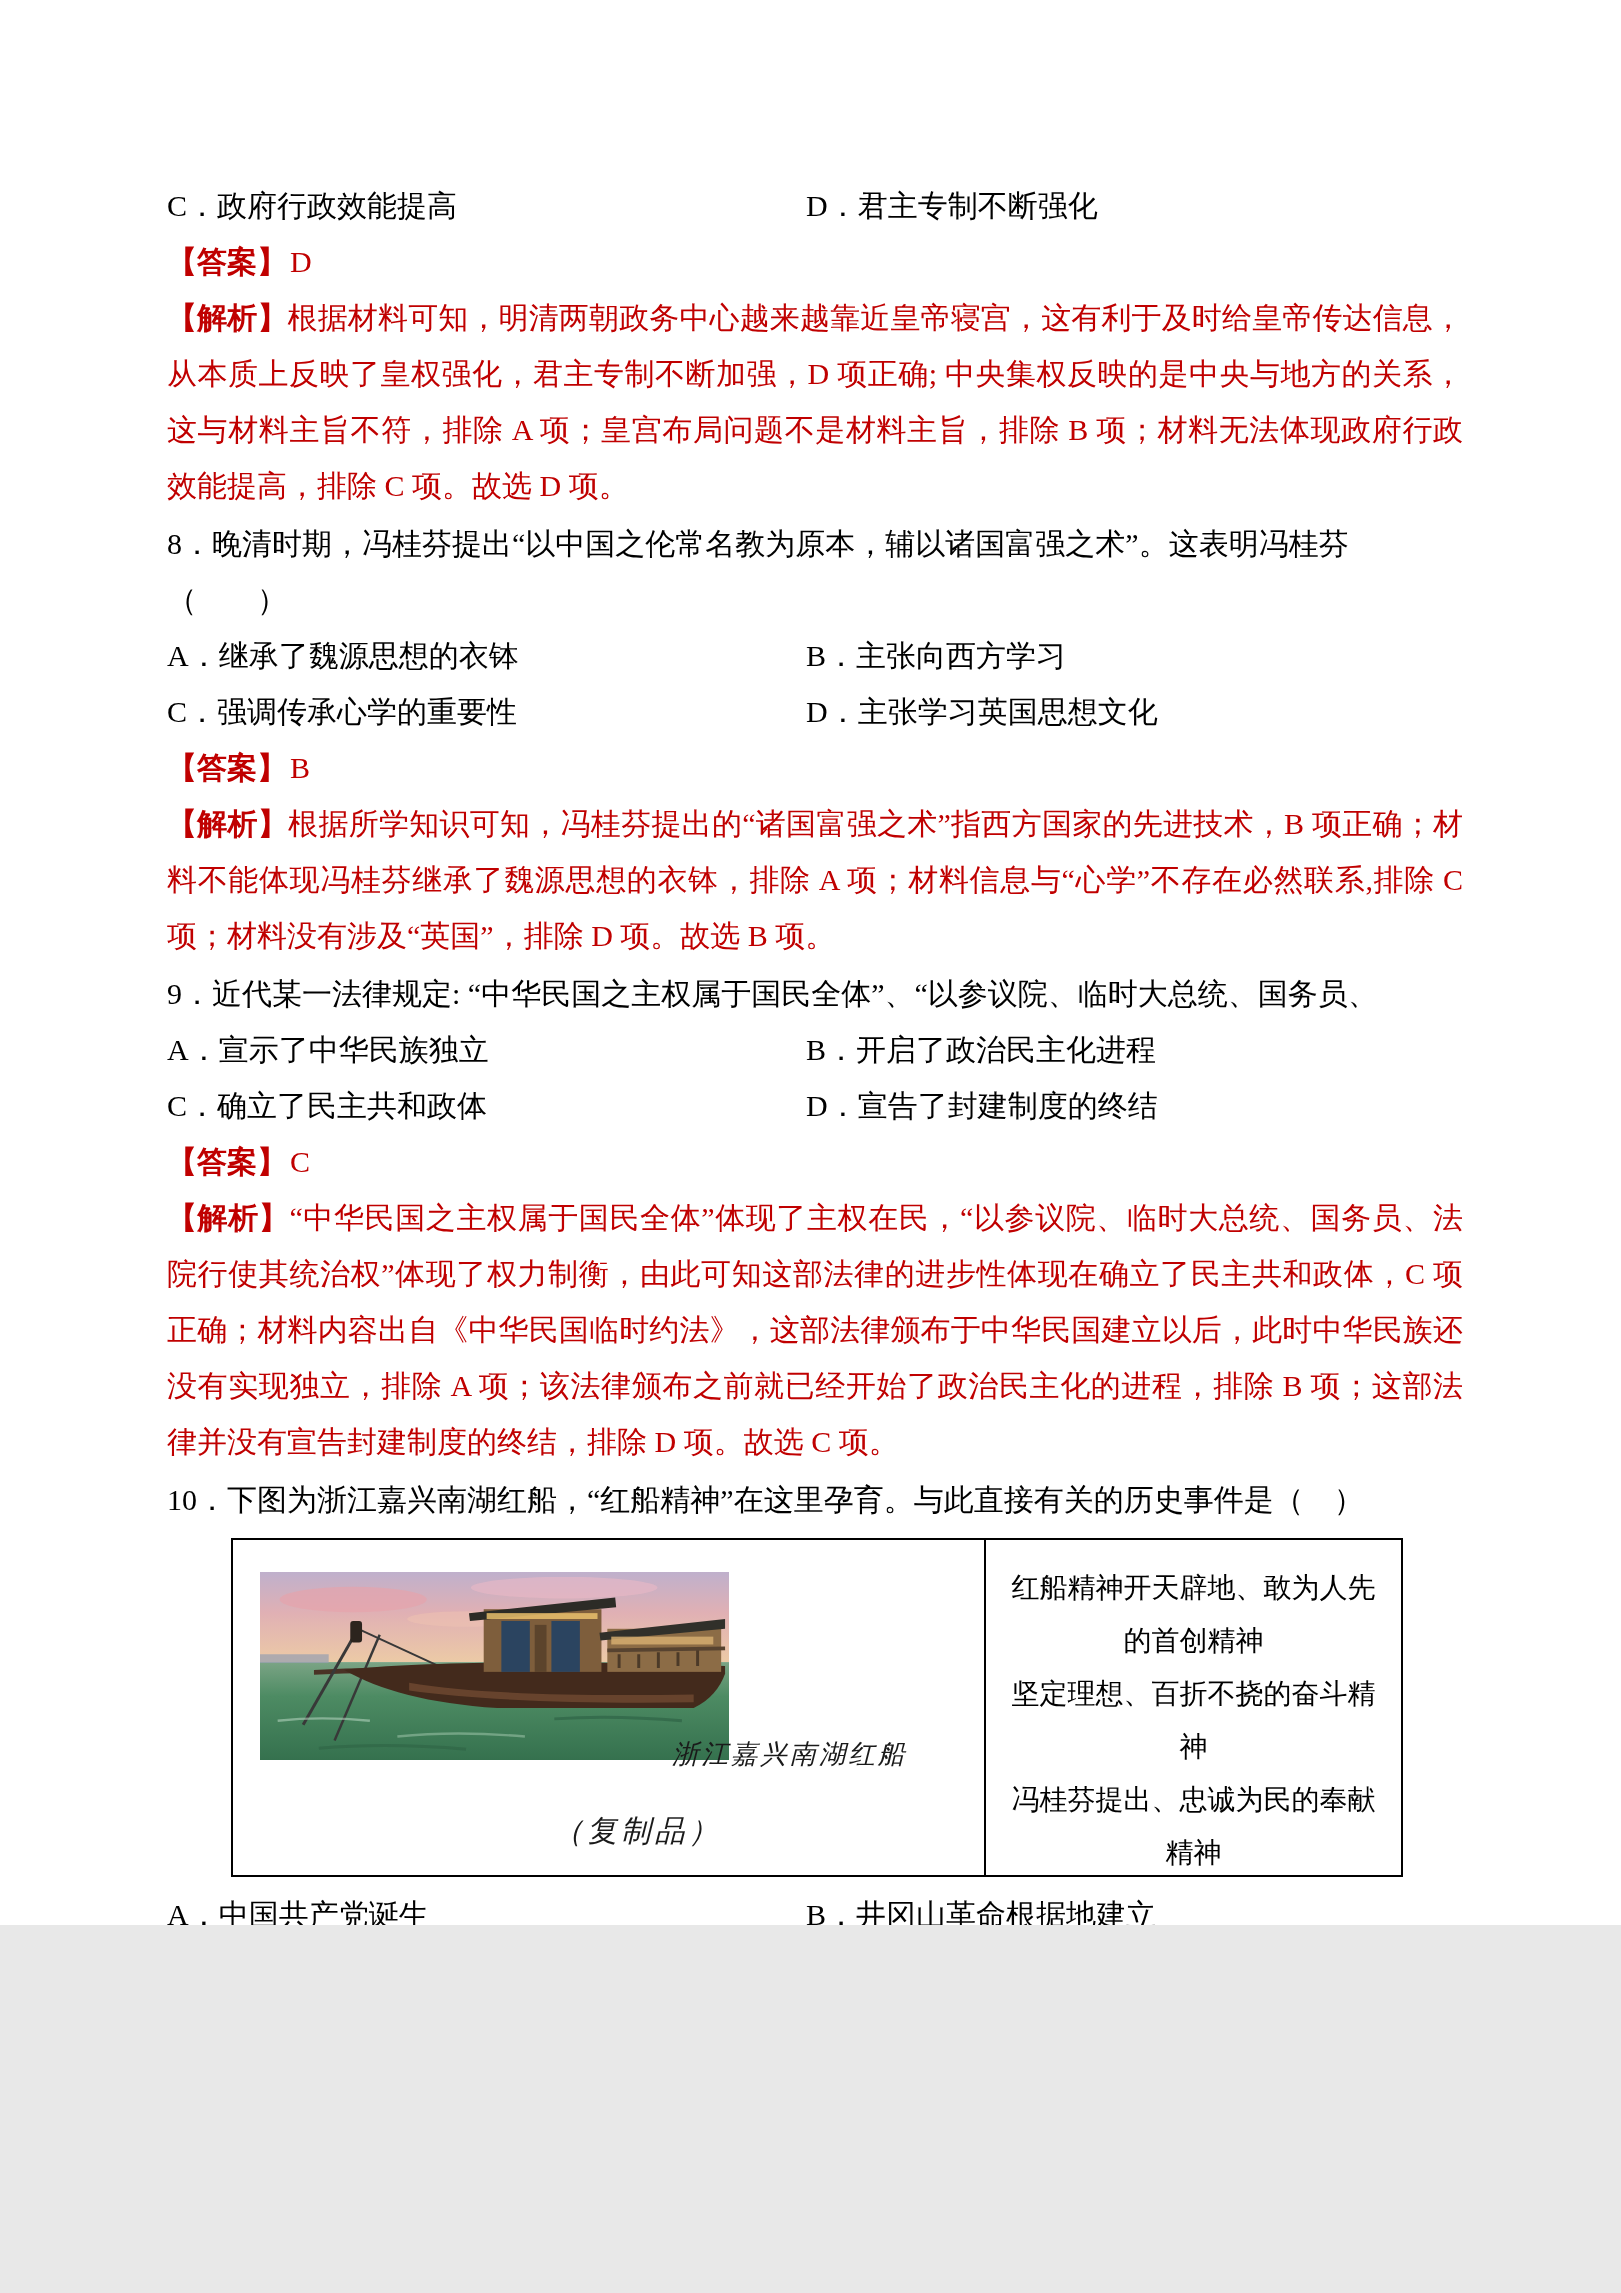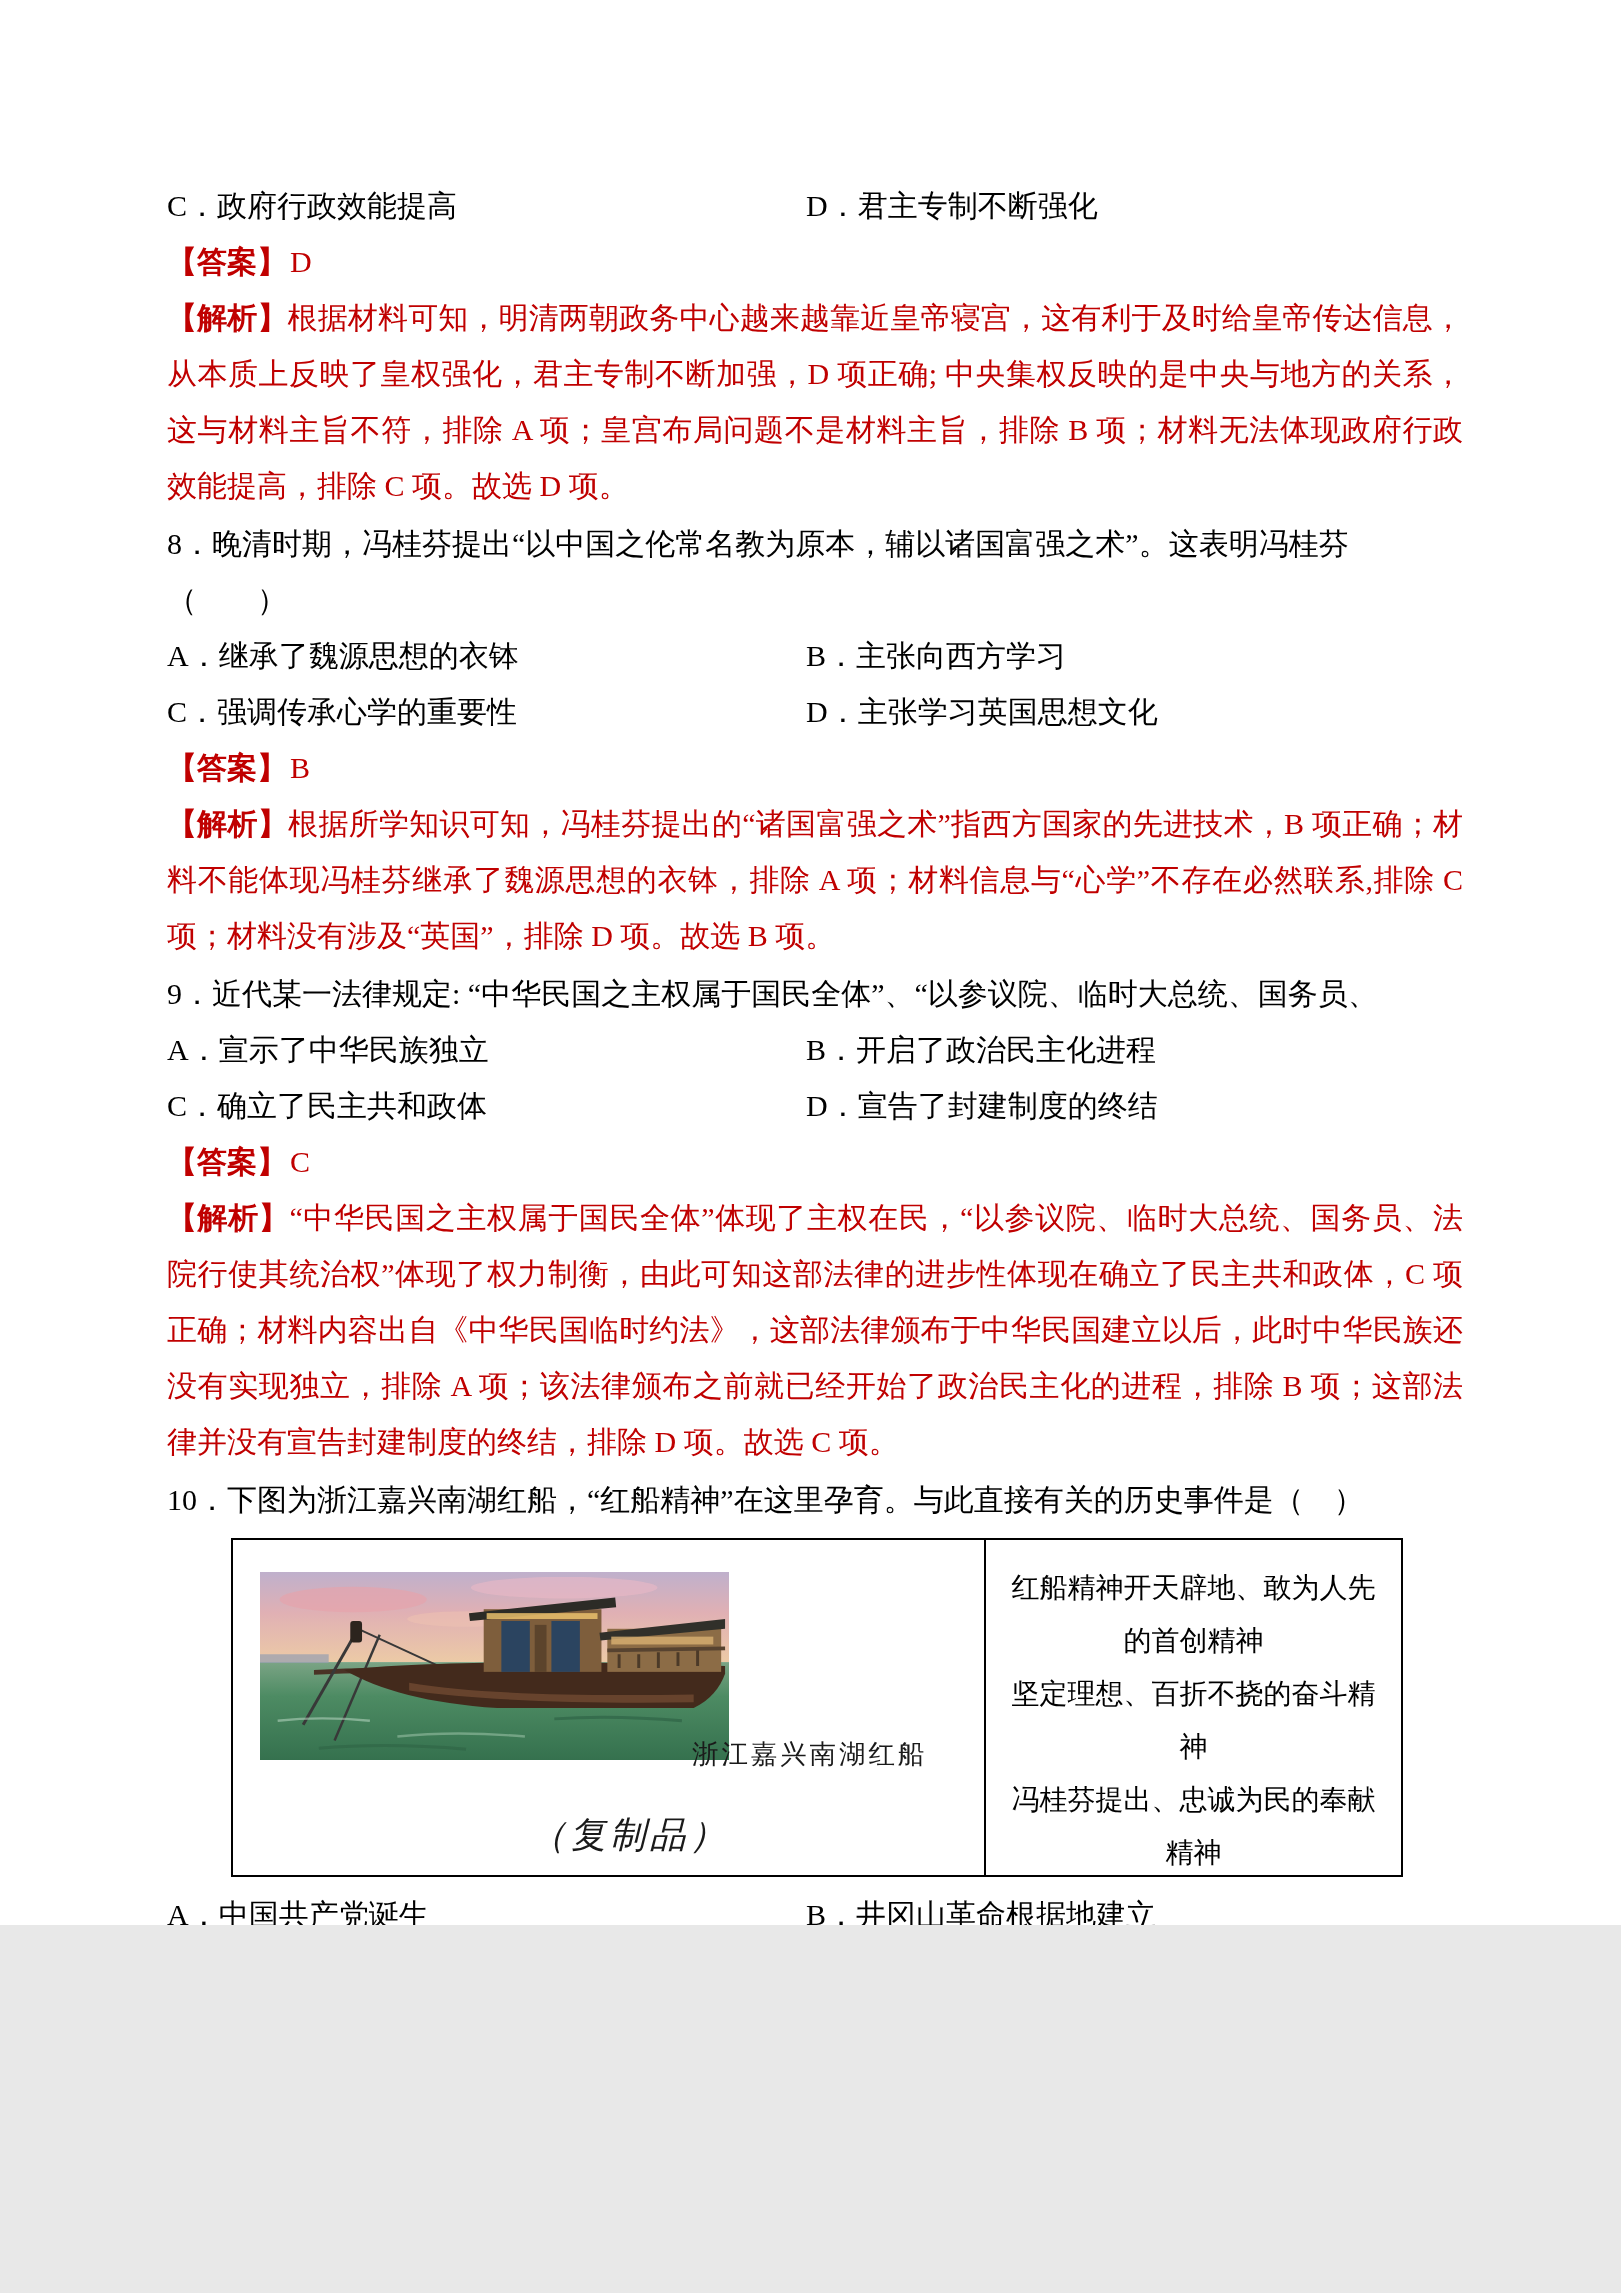--- a/index.html
+++ b/index.html
@@ -53,30 +53,31 @@
   }
   .photo{
     position:absolute;
     left:27.4px;top:32px;
     width:469px;height:188px;
     overflow:hidden;
   }
   .photo svg{display:block;width:100%;height:100%;}
   .photo-caption{
     position:absolute;
-    left:459px;top:196px;
+    left:439px;top:196px;
     font-size:26.5px;
+    font-style:italic;
     letter-spacing:2.9px;
     color:#1a1a1a;
     white-space:nowrap;
   }
   .replica{
     position:absolute;
-    left:297px;top:271px;
-    font-size:36px;
+    left:320px;top:271px;
+    font-size:30px;
     font-style:italic;
     letter-spacing:3.9px;
     color:#1a1a1a;
     white-space:nowrap;
   }
   .q10-right{
     box-sizing:border-box;
     padding:21.6px 17.6px 0 17.6px;
     text-align:center;
     font-size:28px;

